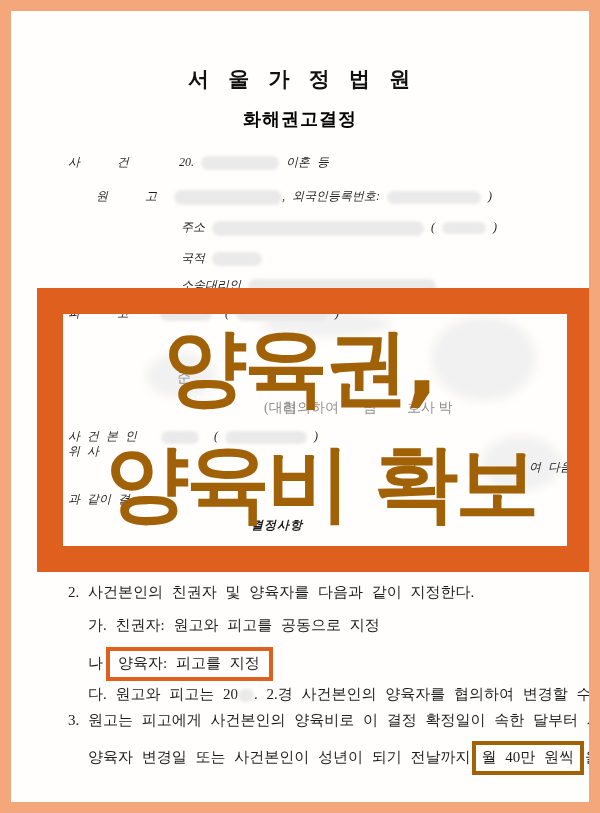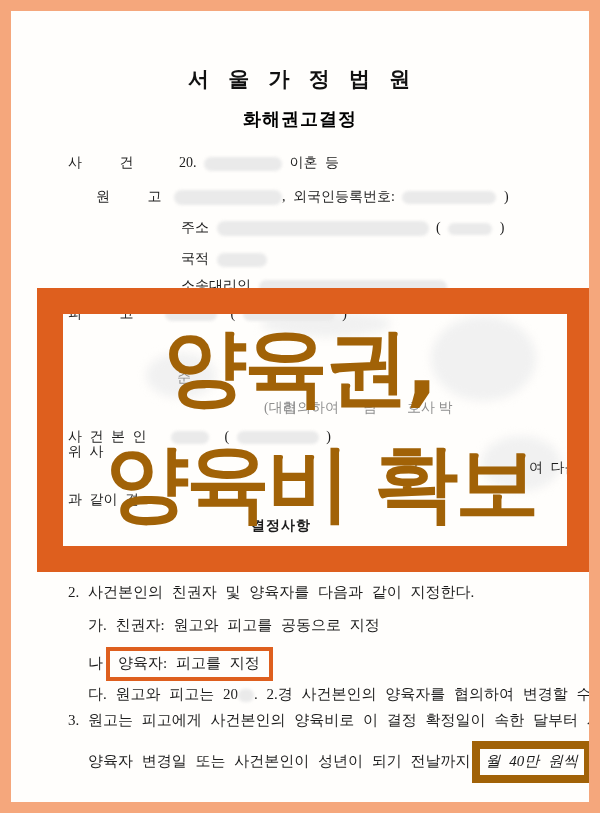--- a/index.html
+++ b/index.html
@@ -3,33 +3,33 @@
 <meta charset="utf-8">
 <style>
   html,body{margin:0;padding:0;}
   body{width:600px;height:813px;font-family:"Liberation Serif","DejaVu Serif",serif;}
   .outer{position:relative;width:600px;height:813px;background:#f5a77c;box-sizing:border-box;padding:11px;}
   .page{position:relative;width:100%;height:100%;background:#fffefc;overflow:hidden;}
   .abs{position:absolute;white-space:nowrap;}
   .center{left:0;width:100%;text-align:center;}
   .court{font-size:21px;font-weight:bold;color:#111;word-spacing:10px;letter-spacing:2px;font-family:"Liberation Serif",serif;}
   .doctitle{font-size:18px;font-weight:bold;color:#000000;letter-spacing:1px;}
-  .row{font-size:14px;color:#1c1c1c;word-spacing:4px;}
+  .row{font-size:12px;color:#1c1c1c;word-spacing:4px;font-style:italic;}
   .lbl{display:inline-block;}
   .sp{word-spacing:34px;}
   .sp4{letter-spacing:1px;word-spacing:2px;}
   .redact{display:inline-block;background:#eaeaea;border-radius:8px;filter:blur(1.5px);vertical-align:middle;}
   .blob{position:absolute;background:#f1f1f1;border-radius:50%;filter:blur(5px);}
   .frag{color:#8f8f8f;font-size:14px;}
   .hlframe{position:absolute;left:26px;top:277px;width:556px;height:284px;box-sizing:border-box;border:26px solid #de5f1e;z-index:6;}
   .bigtext{position:absolute;z-index:7;color:#a16207;font-family:"DejaVu Sans","Liberation Sans",sans-serif;font-weight:800;font-size:84px;line-height:1;letter-spacing:-3px;}
   .decide{position:absolute;left:0;top:0;width:100%;}
   .dline{position:absolute;font-size:15px;color:#1c1c1c;word-spacing:5px;white-space:nowrap;}
   .obox{display:inline-block;border:4px solid #de5f1e;padding:3px 9px 4px 8px;margin-left:3px;}
-  .obox2{display:inline-block;border:8px solid #a16207;padding:3px 6px 4px 6px;margin:0 1px;font-style:italic;}
+  .obox2{display:inline-block;border:4px solid #a16207;padding:3px 6px 4px 6px;margin:0 1px;}
   .bold{font-weight:bold;}
 </style>
 </head>
 <body>
 
 <div class="outer">
   <div class="page">
 
     <div class="abs center court" style="top:54px;">서 울 가 정 법 원</div>
     <div class="abs center doctitle" style="top:96px;">화해권고결정</div>

